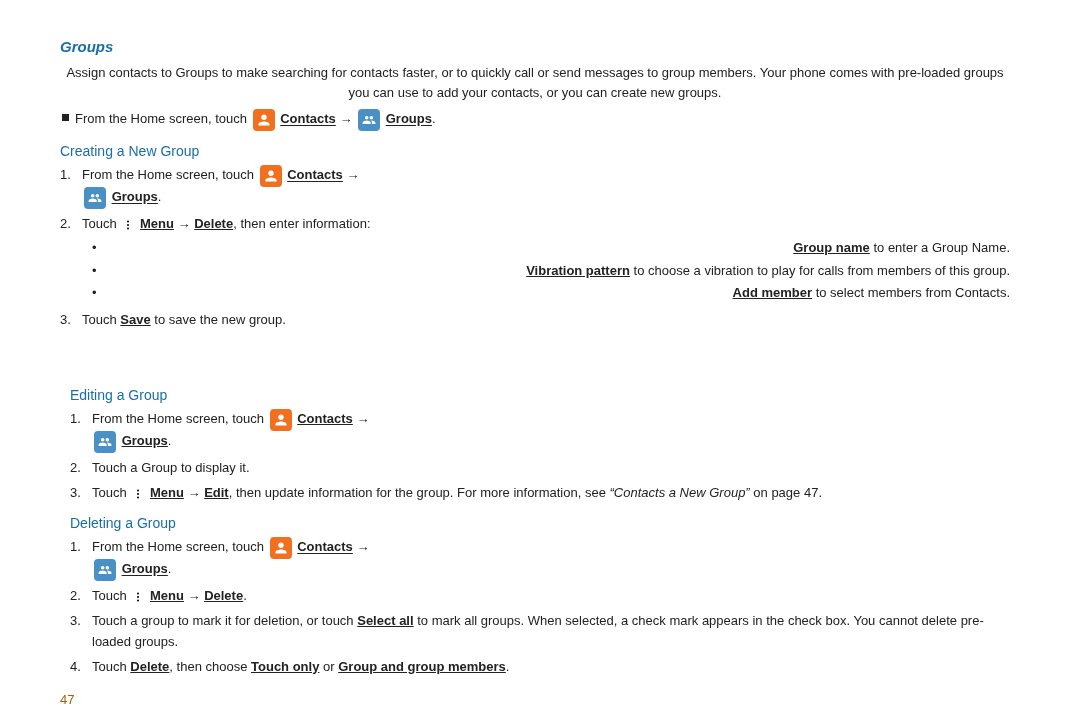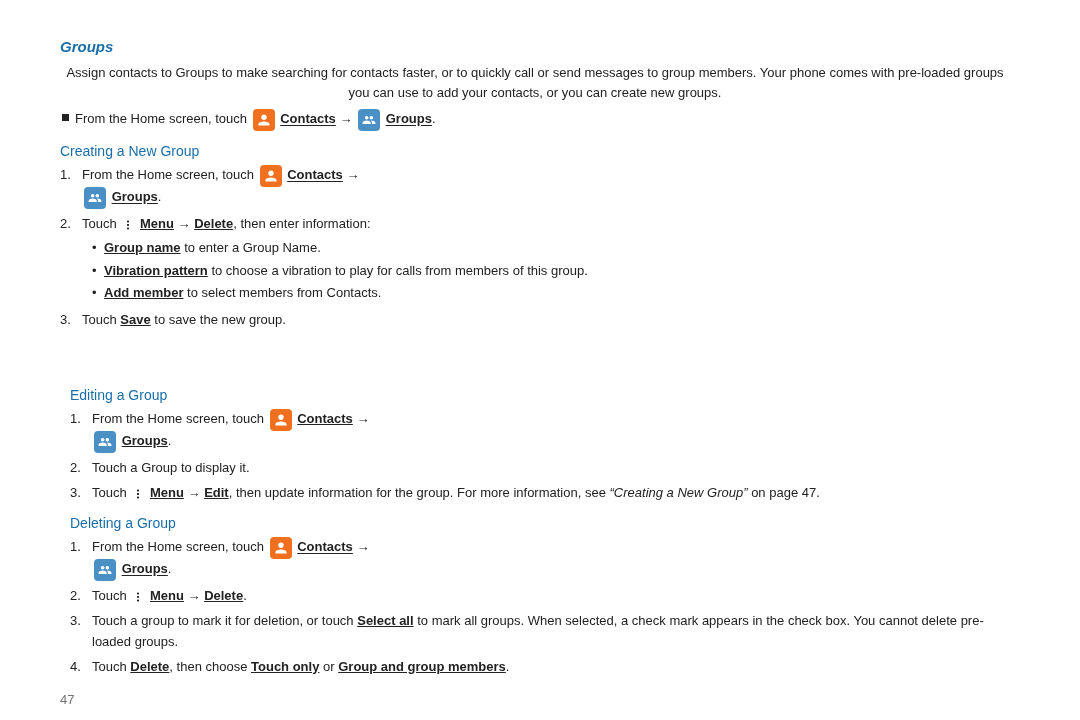--- a/index.html
+++ b/index.html
@@ -72,20 +72,21 @@
       color: #222;
     }
     .step-content {
       flex: 1;
     }
     .bullet-list {
       list-style: none;
       padding-left: 10px;
       margin-top: 4px;
       margin-bottom: 2px;
+      text-align: right;
     }
     .bullet-list li {
       font-size: 13px;
       line-height: 1.55;
       margin-bottom: 2px;
       padding-left: 12px;
       position: relative;
     }
     .bullet-list li::before {
       content: "•";
@@ -152,21 +153,21 @@
       justify-content: center;
       width: 14px;
       height: 14px;
       margin: 0 1px;
       vertical-align: middle;
     }
     b { font-weight: bold; text-decoration: underline; }
     em { font-style: italic; }
     .page-number {
       font-size: 13px;
-      color: #737373;
+      color: #a16207;
       margin-top: 10px;
     }
   </style>
 </head>
 <body>
 
 <div class="page">
   <div class="columns">
 
     <div class="col-left">
@@ -280,21 +281,21 @@
           <span class="step-num">3.</span>
           <span class="step-content">
             Touch
             <span class="menu-icon">
               <svg viewBox="0 0 24 24" width="12" height="12">
                   <circle cx="12" cy="5" r="2"></circle>
                   <circle cx="12" cy="12" r="2"></circle>
                   <circle cx="12" cy="19" r="2"></circle>
                 </svg>
             </span>
-            <b>Menu</b> <span>→</span> <b>Edit</b><span>, then update information for the group. For more information, see</span> <em>“Creating a New Group”</em><span> on page 47.</span>
+            <b>Menu</b> <span>→</span> <b>Edit</b><span>, then update information for the group. For more information, see</span> <em>“Contacts a New Group”</em><span> on page 47.</span>
           </span>
         </li>
       </ol>
 
       <div class="section-title">Deleting a Group</div>
 
       <ol class="step-list">
         <li>
           <span class="step-num">1.</span>
           <span class="step-content">

